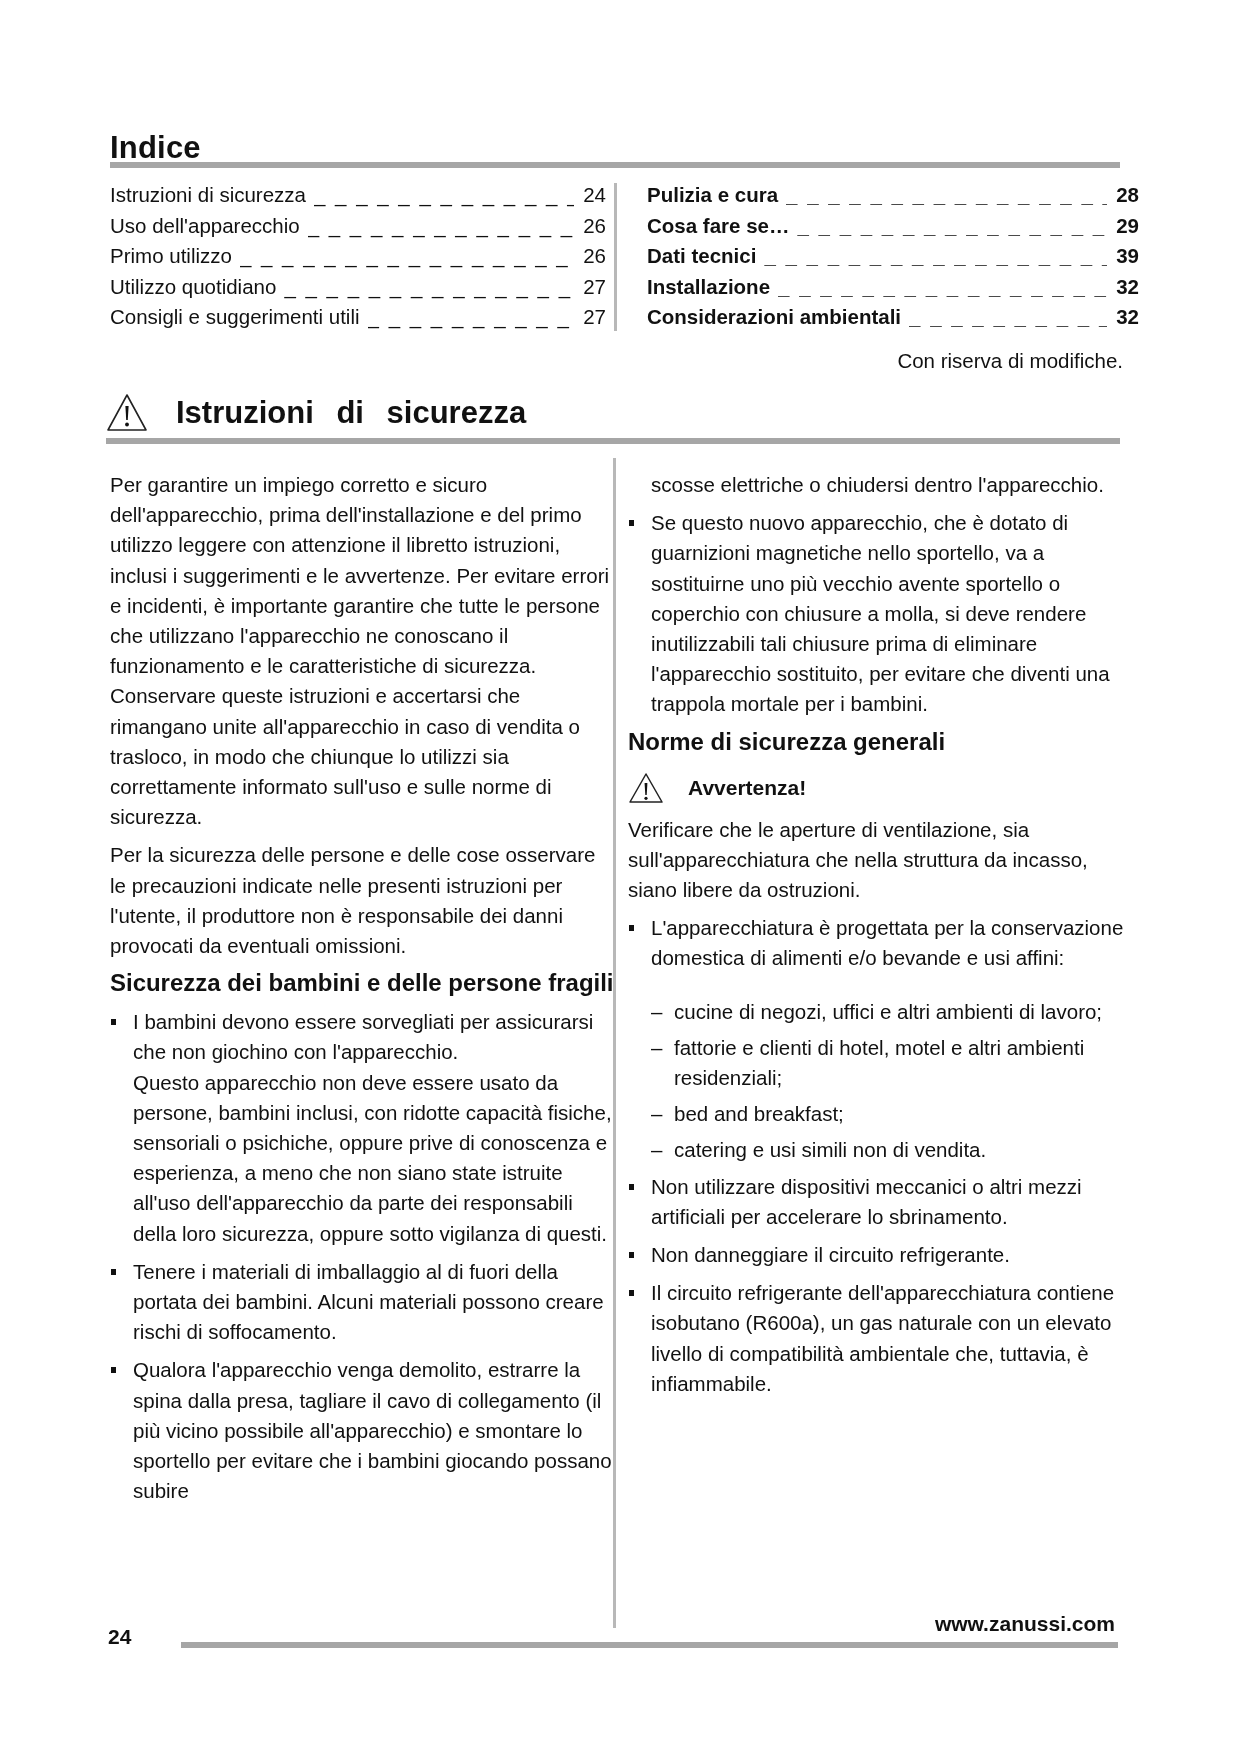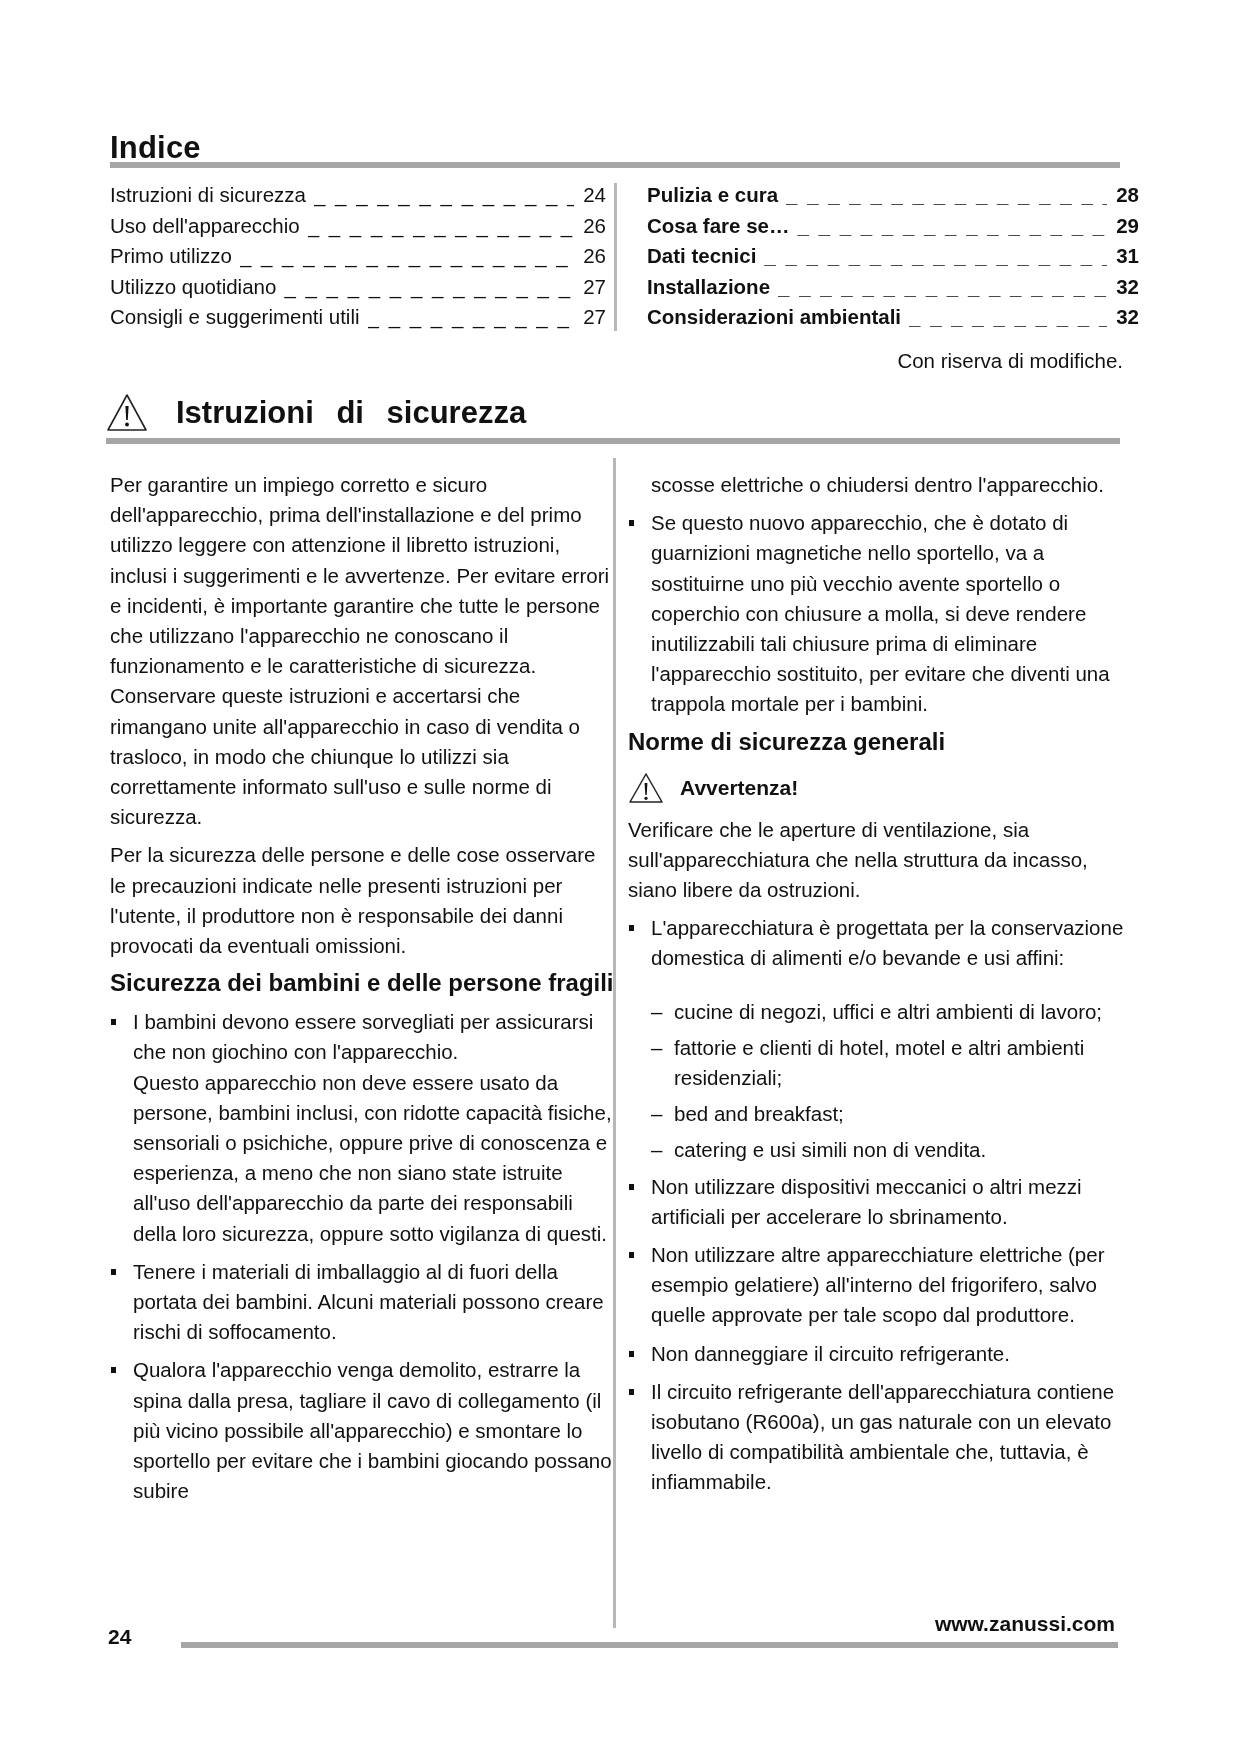--- a/index.html
+++ b/index.html
@@ -78,21 +78,21 @@
     .bullet-mark {
       position: absolute; left: 1px; top: 12px;
       width: 5px; height: 6px; background: #111;
     }
     .cont { padding-left: 23px; margin-bottom: 8px; }
     .dash-item {
       position: relative; padding-left: 46px; margin-bottom: 6px;
     }
     .dash-mark { position: absolute; left: 23px; top: 0; }
     .warn-row {
-      display: flex; align-items: center; margin: 16px 0 10px 0;
+      display: flex; align-items: center; margin: 16px 0 10px 0; gap: 8px;
     }
     .warn-icon-sm { width: 36px; height: 33px; margin-right: 16px; }
     .warn-label { font-weight: bold; font-size: 21px; }
 
     
     .page-num {
       position: absolute; left: 108px; top: 1625px;
       font-size: 21px; font-weight: bold;
     }
     .footer-url {
@@ -146,21 +146,21 @@
       <span class="toc-page">28</span>
     </div>
     <div class="toc-row">
       <span class="toc-label">Cosa fare se…</span>
       <span class="toc-leader"></span>
       <span class="toc-page">29</span>
     </div>
     <div class="toc-row">
       <span class="toc-label">Dati tecnici</span>
       <span class="toc-leader"></span>
-      <span class="toc-page">31</span>
+      <span class="toc-page">39</span>
     </div>
     <div class="toc-row">
       <span class="toc-label">Installazione</span>
       <span class="toc-leader"></span>
       <span class="toc-page">32</span>
     </div>
     <div class="toc-row">
       <span class="toc-label">Considerazioni ambientali</span>
       <span class="toc-leader"></span>
       <span class="toc-page">32</span>
@@ -242,24 +242,20 @@
       <span class="dash-mark">–</span>
       <span>catering e usi simili non di vendita.</span>
     </div>
 
     <div class="bullet">
       <span class="bullet-mark"></span>
       <span>Non utilizzare dispositivi meccanici o altri mezzi artificiali per accelerare lo sbrinamento.</span>
     </div>
     <div class="bullet">
       <span class="bullet-mark"></span>
-      <span>Non utilizzare altre apparecchiature elettriche (per esempio gelatiere) all'interno del frigorifero, salvo quelle approvate per tale scopo dal produttore.</span>
-    </div>
-    <div class="bullet">
-      <span class="bullet-mark"></span>
       <span>Non danneggiare il circuito refrigerante.</span>
     </div>
     <div class="bullet">
       <span class="bullet-mark"></span>
       <span>Il circuito refrigerante dell'apparecchiatura contiene isobutano (R600a), un gas naturale con un elevato livello di compatibilità ambientale che, tuttavia, è infiammabile.</span>
     </div>
   </div>
 
   <div class="page-num">24</div>
   <a class="footer-url">www.zanussi.com</a>

